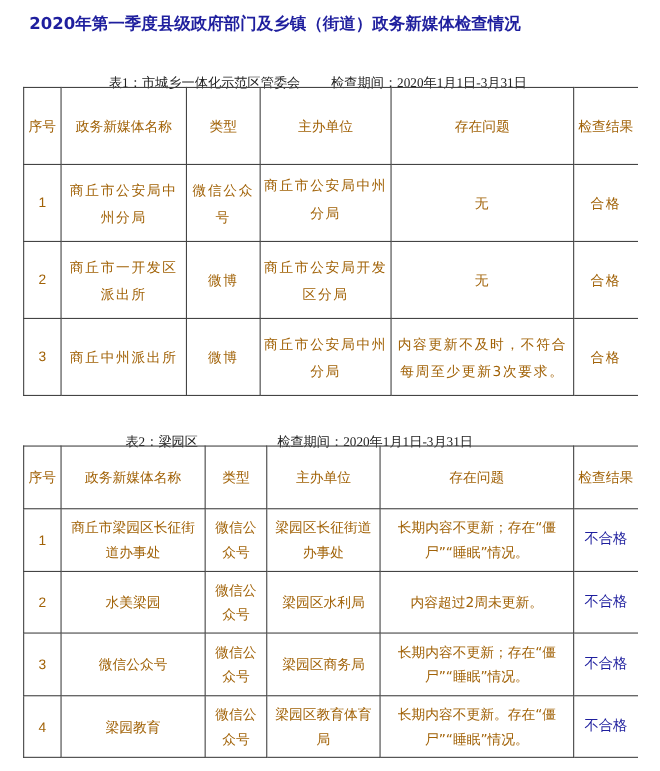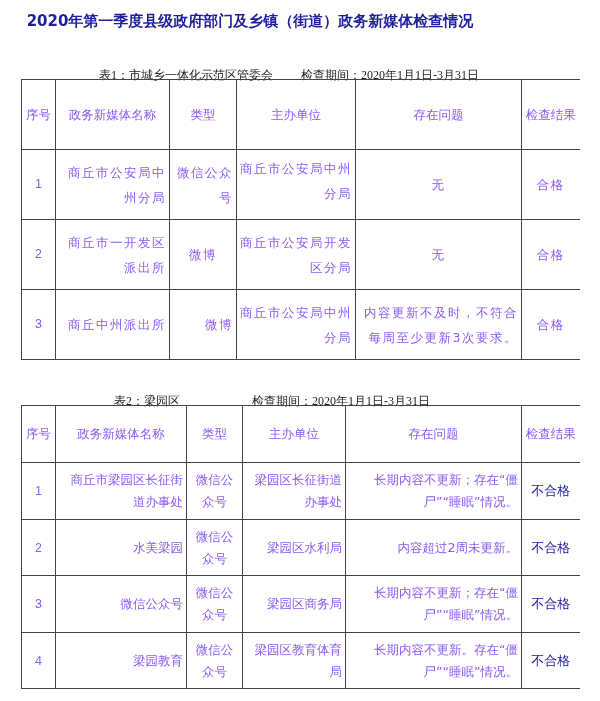--- a/index.html
+++ b/index.html
@@ -4,25 +4,25 @@
 <style>
   html, body { margin: 0; padding: 0; background: #ffffff; }
   body { width: 600px; height: 701px; overflow: hidden; position: relative;
          font-family: "DejaVu Sans", "Liberation Sans", sans-serif; color: #222; }
   .title { position: absolute; top: 12px; left: 0; width: 500px; text-align: center;
            font-size: 15px; font-weight: bold; color: #1f1f9e; letter-spacing: 0px; }
   .caption { position: absolute; font-size: 12px; color: #222; white-space: pre;
              font-family: "Liberation Serif", "DejaVu Serif", serif; }
   .caption .period-label { margin-left: 28px; margin-top: 40px; }
   table { position: absolute; left: 21px; border-collapse: collapse; table-layout: fixed; }
-  td, th { border: 1px solid #444; font-size: 12.5px; font-weight: normal; color: #8b5cf6;
+  td, th { border: 1px solid #444; font-size: 12.5px; font-weight: normal; color: #a16207;
            padding: 0 3px; line-height: 25px; vertical-align: middle; word-break: break-all; }
   th { text-align: center; }
   td.c { text-align: center; }
-  td.l { text-align: right; }
+  td.l { text-align: center; }
   .t1 td.last, .t1 th.last { border-right: none; }
   .t2 td.last, .t2 th.last { border-right: none; }
   .t1 td { letter-spacing: 1.5px; }
   .t1 td.num, .t2 td.num { letter-spacing: 0; font-family: "Liberation Sans", sans-serif; }
   .fail { color: #1f1f9e; font-weight: normal; font-size: 13px; }
   .t2 td { line-height: 22px; }
   .t2 th { line-height: 22px; }
 </style>
 </head>
 <body>

